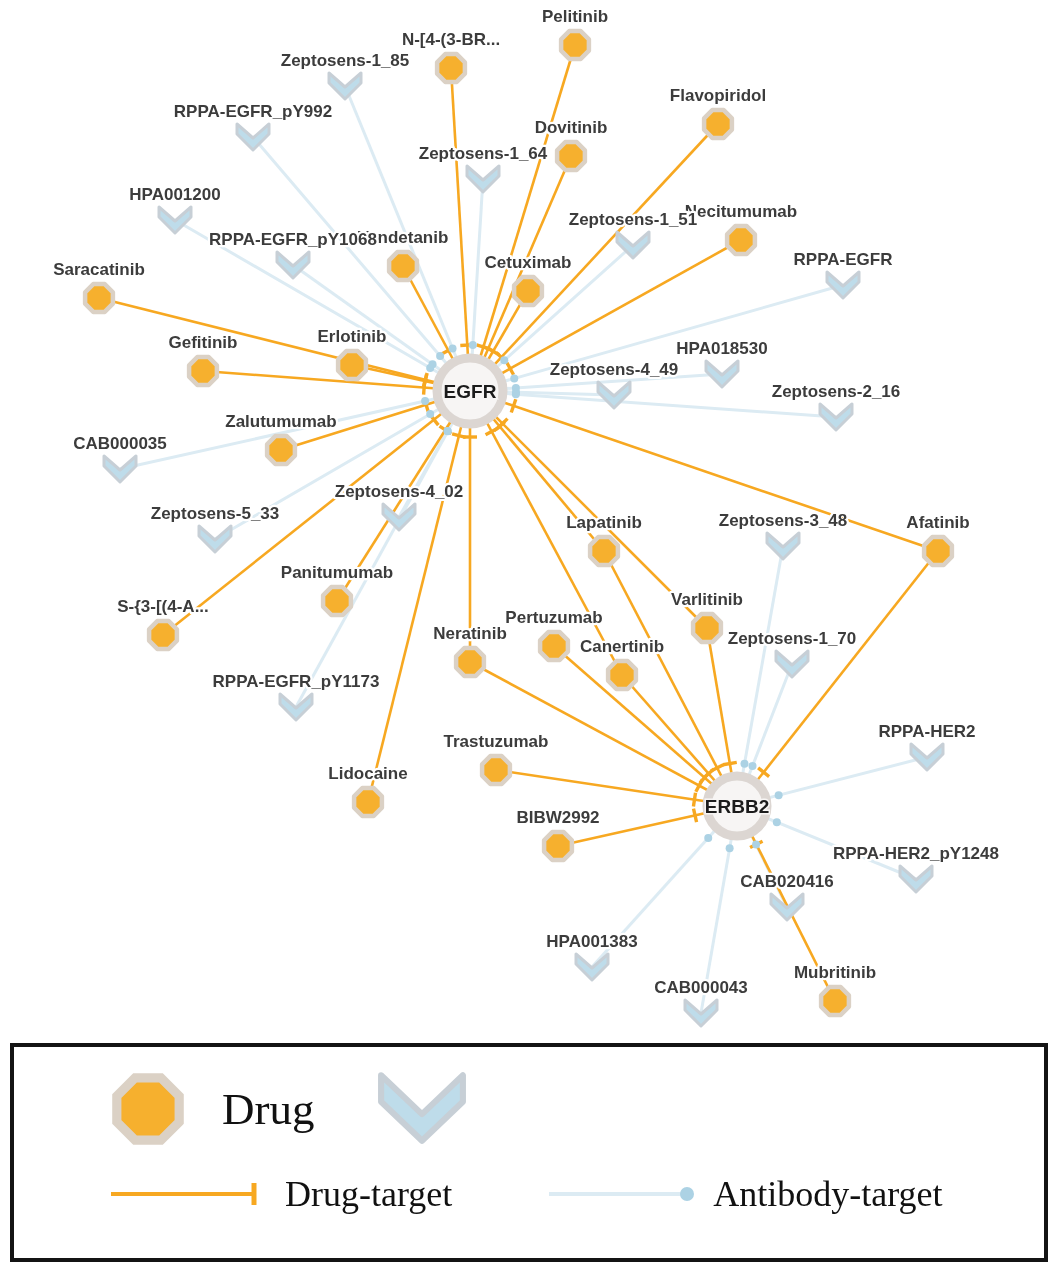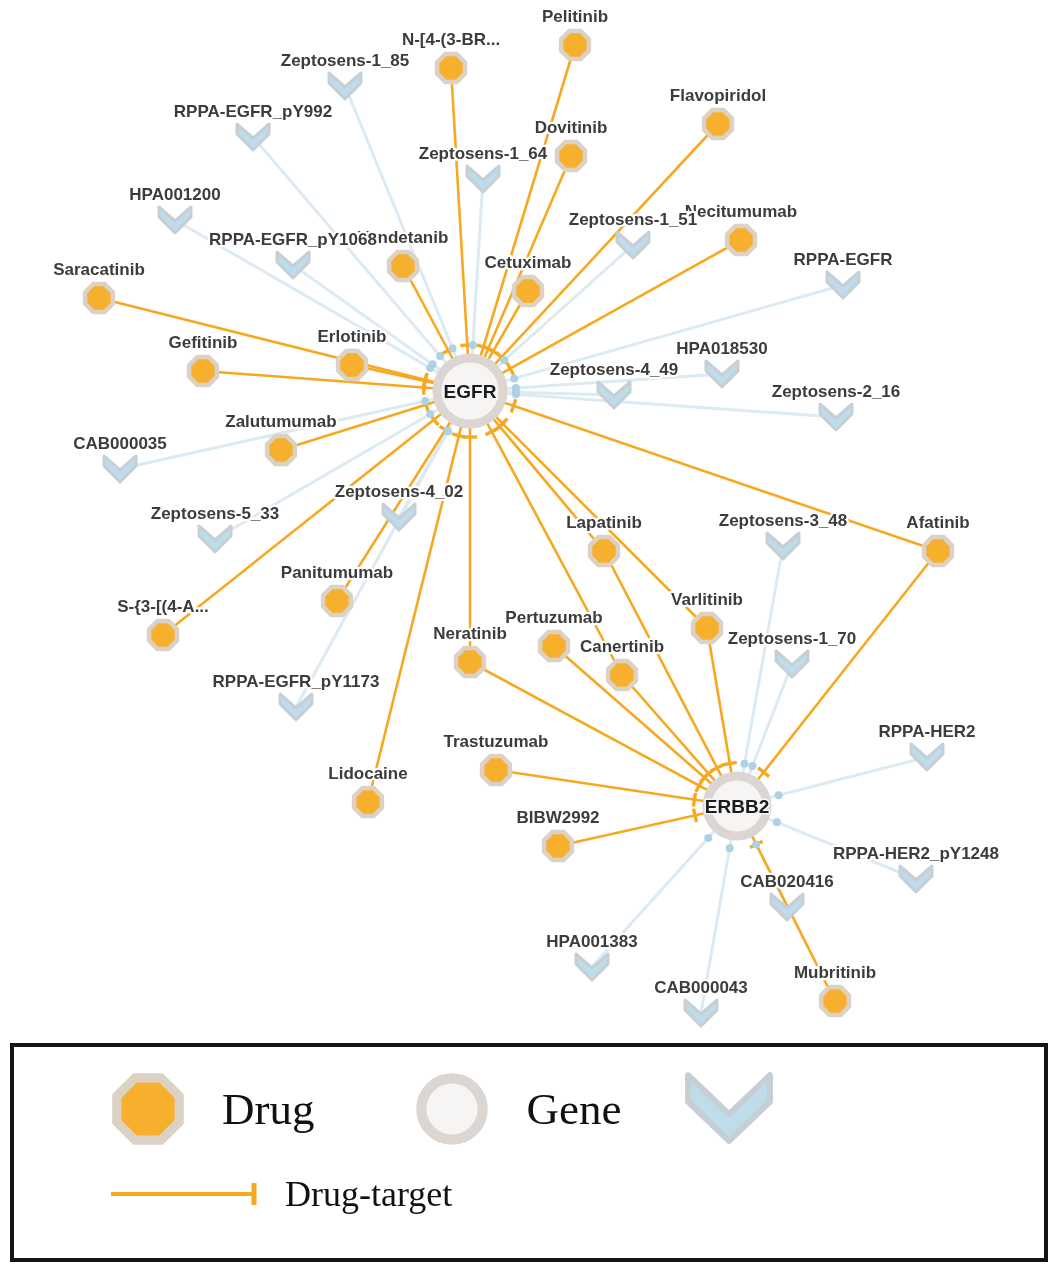--- a/index.html
+++ b/index.html
@@ -337,34 +337,35 @@
 <div class="legend-title">Legend</div>
 
 <div class="legend-box">
   <div class="legend-row1">
     <div class="legend-item">
       <svg class="glyph" width="92" height="92" viewBox="0 0 90 90">
         <polygon points="75.5,57.6 57.6,75.5 32.4,75.5 14.5,57.6 14.5,32.4 32.4,14.5 57.6,14.5 75.5,32.4" style="fill:var(--drug-fill);stroke:var(--drug-stroke);stroke-width:9"></polygon>
       </svg>
       <span class="nt-label">Drug</span>
     </div>
-    <div class="legend-item li-gene">
-      <svg class="glyph" width="92" height="92" viewBox="0 0 90 90">
-        <circle cx="45" cy="45" r="30" style="fill:var(--gene-fill);stroke:var(--gene-stroke);stroke-width:10"></circle>
-      </svg>
-      <span class="nt-label">Gene</span>
-    </div>
     <div class="legend-item li-antibody">
       <svg class="glyph" width="92" height="92" viewBox="0 0 90 90">
         <polygon points="5,12 45,50 85,12 85,38 45,76 5,38" style="fill:var(--antibody-fill);stroke:var(--antibody-stroke);stroke-width:6;stroke-linejoin:round"></polygon>
       </svg>
     </div>
   </div>
   <div class="legend-row2">
     <div class="legend-item">
       <svg class="glyph" width="165" height="30" viewBox="0 0 165 30">
         <line x1="5" y1="15" x2="148" y2="15" style="stroke:var(--edge-drug);stroke-width:4"></line>
         <line x1="148" y1="4" x2="148" y2="26" style="stroke:var(--edge-drug);stroke-width:5"></line>
       </svg>
       <span class="et-label">Drug-target</span>
     </div>
+    <div class="legend-item li-edge2">
+      <svg class="glyph" width="155" height="30" viewBox="0 0 155 30">
+        <line x1="5" y1="15" x2="138" y2="15" style="stroke:var(--edge-antibody);stroke-width:4"></line>
+        <circle cx="143" cy="15" r="7" style="fill:var(--edge-antibody-dot)"></circle>
+      </svg>
+      <span class="et-label">Antibody-target</span>
+    </div>
   </div>
 </div>
 
 </body></html>

